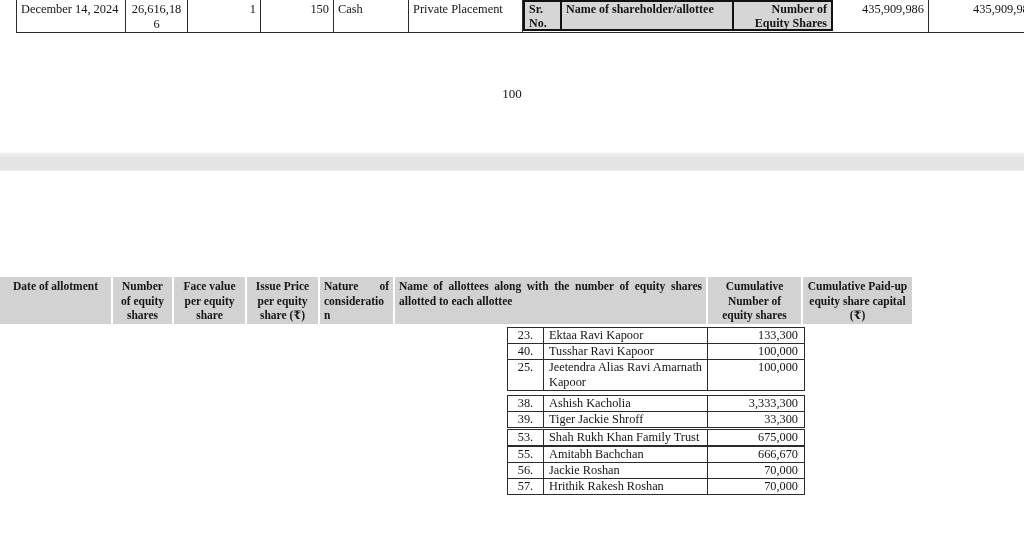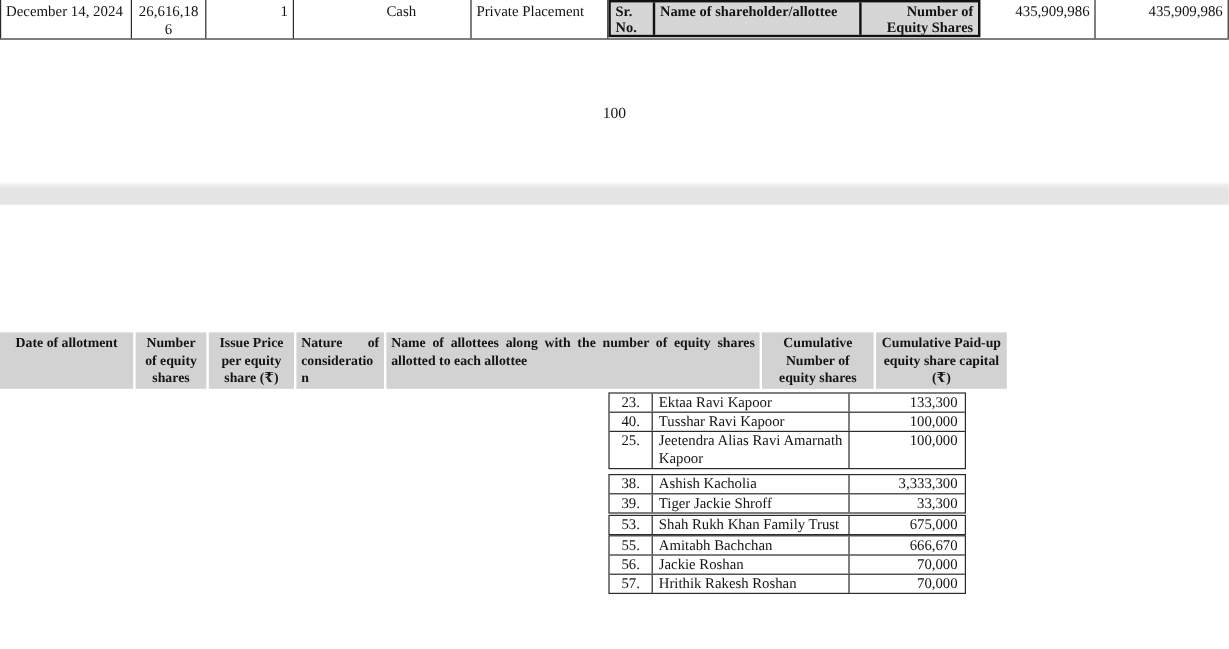--- a/index.html
+++ b/index.html
@@ -10,21 +10,21 @@
     --border-dark:#111111;
   }
   *{margin:0;padding:0;box-sizing:border-box;}
   html,body{background:#ffffff;}
   body{
     width:1024px;height:541px;position:relative;overflow:hidden;
     font-family:"Liberation Serif","DejaVu Serif",serif;
     color:#141414;
   }
   
-  .toprow{position:absolute;top:0;left:0;width:944px;height:33px;}
+  .toprow{position:absolute;top:0;left:16px;width:944px;height:33px;}
   .toprow .cell{
     position:absolute;top:0;height:32px;
     border-right:1px solid var(--border);
     font-size:12.4px;line-height:14.5px;padding:2px 4px;
     overflow:hidden;
   }
   .toprow .rowline{position:absolute;top:32px;left:0;width:1024px;height:0;border-top:1.4px solid var(--border);}
   .c-date{left:0;width:110px;border-left:1px solid var(--border);}
   .c-shares{left:110px;width:62px;text-align:center;word-break:break-all;padding:2px 3px;}
   .c-face{left:172px;width:73px;text-align:right;}
@@ -80,20 +80,21 @@
   .aname{width:164px;border-right:1px solid var(--border);padding:0 5px;text-align:justify;}
   .anum{width:96px;text-align:right;padding:0 6px 0 2px;}
 </style>
 </head>
 <body>
 
 <div class="toprow">
   <div class="cell c-date">December 14, 2024</div>
   <div class="cell c-shares">26,616,186</div>
   <div class="cell c-face">1</div>
+  <div class="cell c-issue">150</div>
   <div class="cell c-cons">Cash</div>
   <div class="cell c-reason">Private Placement</div>
 
   <div class="nestbox">
     <div class="ncell n-sr">Sr. No.</div>
     <div class="ncell n-name">Name of shareholder/allottee</div>
     <div class="ncell n-num">Number of Equity Shares</div>
   </div>
 
   <div class="cell c-cum1">435,909,986</div>
@@ -101,20 +102,21 @@
   <div class="rowline"></div>
 </div>
 
 <div class="pagenum">100</div>
 
 <div class="band"></div>
 
 <div class="mheader">
   <div class="h hc h-date">Date of allotment</div>
   <div class="h hc h-number">Number of equity shares</div>
+  <div class="h hc h-face">Face value per equity share</div>
   <div class="h hc h-issue">Issue Price per equity share (₹)</div>
   <div class="h h-nature">Nature of consideration</div>
   <div class="h hj h-allottees">Name of allottees along with the number of equity shares allotted to each allottee</div>
   <div class="h hc h-cumshares">Cumulative Number of equity shares</div>
   <div class="h hc h-cumcapital">Cumulative Paid-up equity share capital (₹)</div>
 </div>
 
 <div class="atable" id="atable">
     <div class="agroup ">
       <div class="arow">

